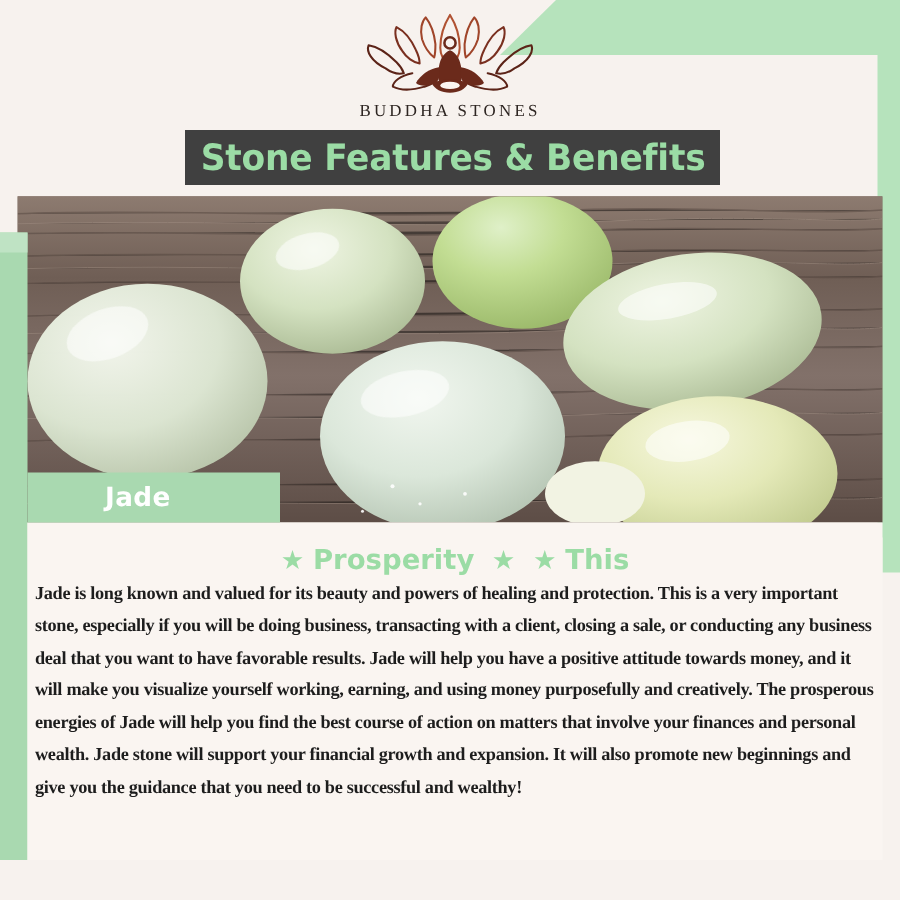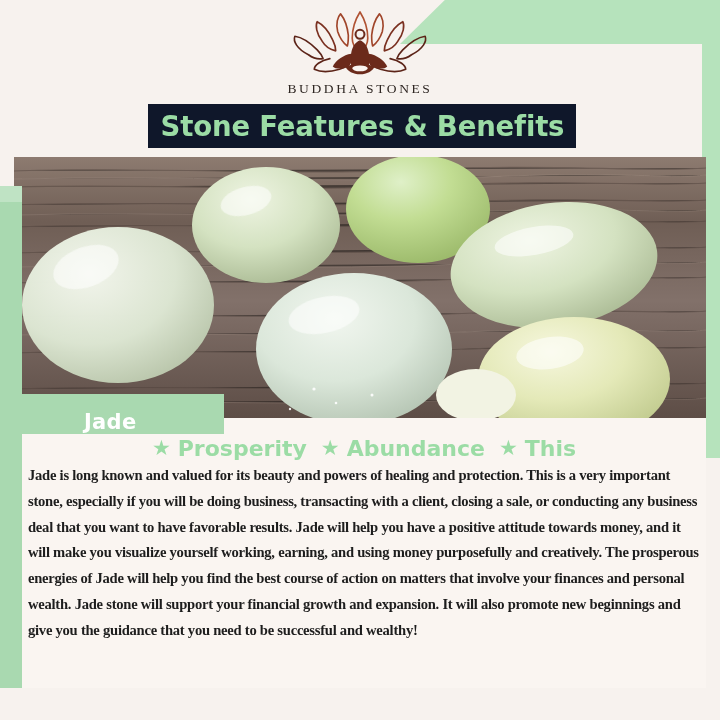--- a/index.html
+++ b/index.html
@@ -85,21 +85,21 @@
     color:#2e2622;
     margin-top:1px;
     font-weight:400;
   }
 
   
   .title-banner{
     position:absolute;
     left:148px;top:104px;
     width:428px;height:44px;
-    background:#0f172a;
+    background:#404040;
     display:flex;
     align-items:center;
     justify-content:center;
     z-index:5;
   }
   .title-banner-text{
     font-family:"DejaVu Sans", sans-serif;
     font-size:29px;
     font-weight:bold;
     color:#9bdca5;
@@ -115,25 +115,25 @@
     width:692px;height:261px;
     z-index:2;
     overflow:hidden;
     background:#7d6a5f;
   }
   .photo-svg{display:block;width:692px;height:261px;}
 
   
   .stone-banner{
     position:absolute;
-    left:22px;top:394px;
+    left:22px;top:378px;
     width:202px;height:40px;
     background:#a9d9b0;
     display:flex;
-    align-items:flex-end;
+    align-items:center;
     z-index:7;
   }
   .stone-banner-text{
     color:#ffffff;
     font-family:"DejaVu Sans", sans-serif;
     font-size:21px;
     font-weight:bold;
     margin-left:62px;
     letter-spacing:0.3px;
   }
@@ -315,21 +315,20 @@
   </div>
 
   <div class="content">
     <div class="keywords">
       <span class="kw">
         <span class="star">★</span>
         <span>Prosperity</span>
       </span>
       <span class="kw">
         <span class="star">★</span>
-        <span>Abundance</span>
       </span>
       <span class="kw">
         <span class="star">★</span>
         <span>This</span>
       </span>
     </div>
     <div class="body-text">Jade is long known and valued for its beauty and powers of healing and protection. This is a very important stone, especially if you will be doing business, transacting with a client, closing a sale, or conducting any business deal that you want to have favorable results. Jade will help you have a positive attitude towards money, and it will make you visualize yourself working, earning, and using money purposefully and creatively. The prosperous energies of Jade will help you find the best course of action on matters that involve your finances and personal wealth. Jade stone will support your financial growth and expansion. It will also promote new beginnings and give you the guidance that you need to be successful and wealthy!</div>
   </div>
 
   <div class="cream-page-bottom"></div>

